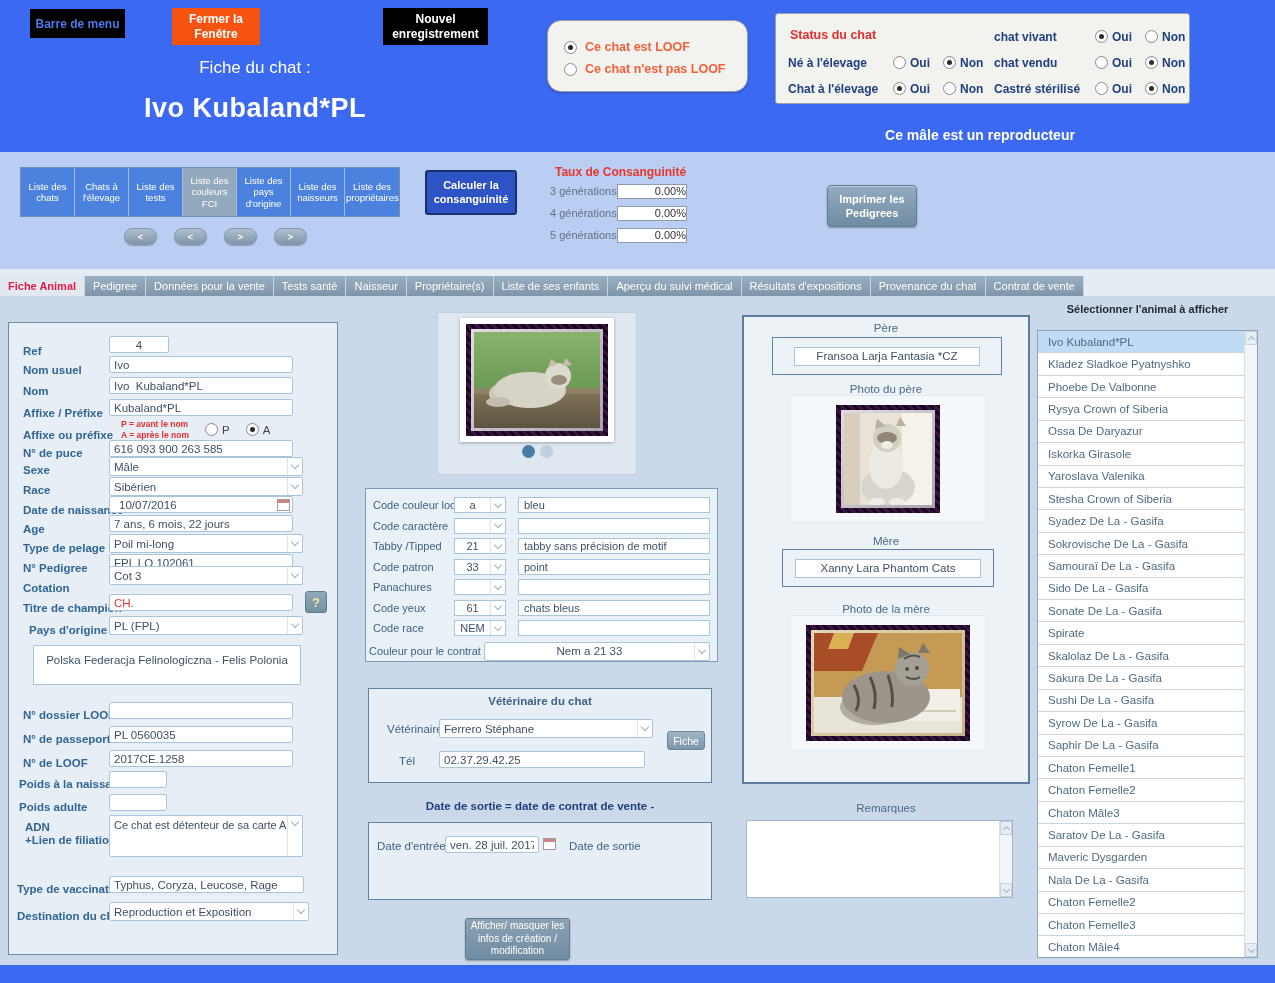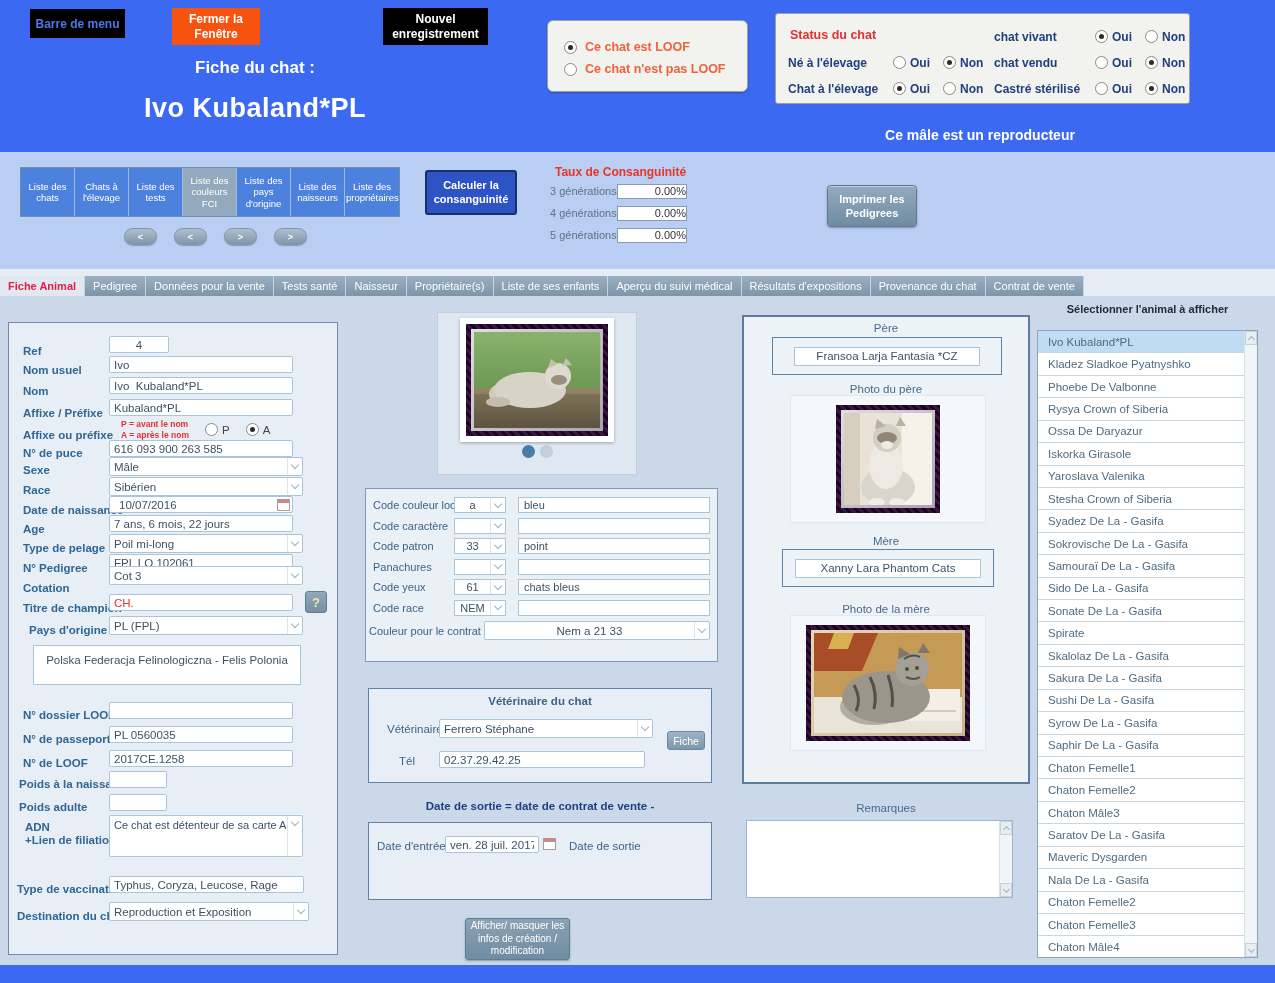--- a/index.html
+++ b/index.html
@@ -6,24 +6,24 @@
   html,body{background:#9fb3cc}
   body{font-family:"Liberation Sans",sans-serif}
   #app{position:relative;width:1275px;height:983px;background:#CBD8E9;overflow:hidden}
 
   
   .hdr{position:absolute;left:0;top:0;width:1275px;height:152px;background:#3B69F1}
   .hdr button{position:absolute;cursor:pointer;font-family:inherit}
   .btn-menu{background:#000;border:none;color:#4B79E8;font-weight:bold;font-size:12px}
   .btn-close{background:#F75310;border:none;color:#fff;font-weight:bold;font-size:12px;line-height:1.25}
   .btn-new{background:#000;border:none;color:#fff;font-weight:bold;font-size:12px;line-height:1.25}
-  .hdr-title{position:absolute;color:#fff;font-weight:bold;font-size:17px;text-align:center}
+  .hdr-title{position:absolute;color:#fff;font-weight:normal;font-size:17px;text-align:center}
   .hdr-name{position:absolute;color:#fff;font-weight:bold;font-size:27px;text-align:center;letter-spacing:.5px}
   .repro{position:absolute;color:#fff;font-weight:bold;font-size:14px;text-align:center}
-  .loof-box{position:absolute;background:#F2F2EE;border:1px solid #9aa0a8;border-radius:6px;box-shadow:0 1px 2px rgba(0,0,0,.25)}
+  .loof-box{position:absolute;background:#F2F2EE;border:1px solid #9aa0a8;border-radius:14px;box-shadow:0 1px 2px rgba(0,0,0,.25)}
   .loof-opt{display:flex;align-items:center;height:22px}
   .loof-lbl{margin-left:8px;color:#F2603C;font-weight:bold;font-size:12.5px;white-space:nowrap}
   .loof-opts{position:absolute;left:16px;top:15px}
   .rd{display:inline-block;width:13px;height:13px;border-radius:50%;background:#fff;border:1px solid #8a8a8a;position:relative;flex:none}
   .rd.checked::after,.selected>.rd::after,.selected .rd::after{content:"";position:absolute;left:3px;top:3px;width:5px;height:5px;border-radius:50%;background:#2b2b2b}
   .status-box{position:absolute;background:#F2F2EE;border:1px solid #9aa0a8;border-radius:3px}
   .st-title{position:absolute;left:14px;top:14px;color:#E53030;font-weight:bold;font-size:12.5px}
   .st-col{position:absolute}
   .strow{display:flex;align-items:center;height:26px}
   .stlbl{font-weight:bold;color:#1F3F7E;font-size:12px;white-space:nowrap}
@@ -446,20 +446,30 @@
             <span class="clbl">Code caractère</span>
             <span class="csel">
               <span class="ctx"></span>
               <span class="chevbox">
                 <i class="chev"></i>
               </span>
             </span>
             <span class="cdesc"></span>
           </div>
           <div class="crow">
+            <span class="clbl">Tabby /Tipped</span>
+            <span class="csel">
+              <span class="ctx">21</span>
+              <span class="chevbox">
+                <i class="chev"></i>
+              </span>
+            </span>
+            <span class="cdesc">tabby sans précision de motif</span>
+          </div>
+          <div class="crow">
             <span class="clbl">Code  patron</span>
             <span class="csel">
               <span class="ctx">33</span>
               <span class="chevbox">
                 <i class="chev"></i>
               </span>
             </span>
             <span class="cdesc">point</span>
           </div>
           <div class="crow">

